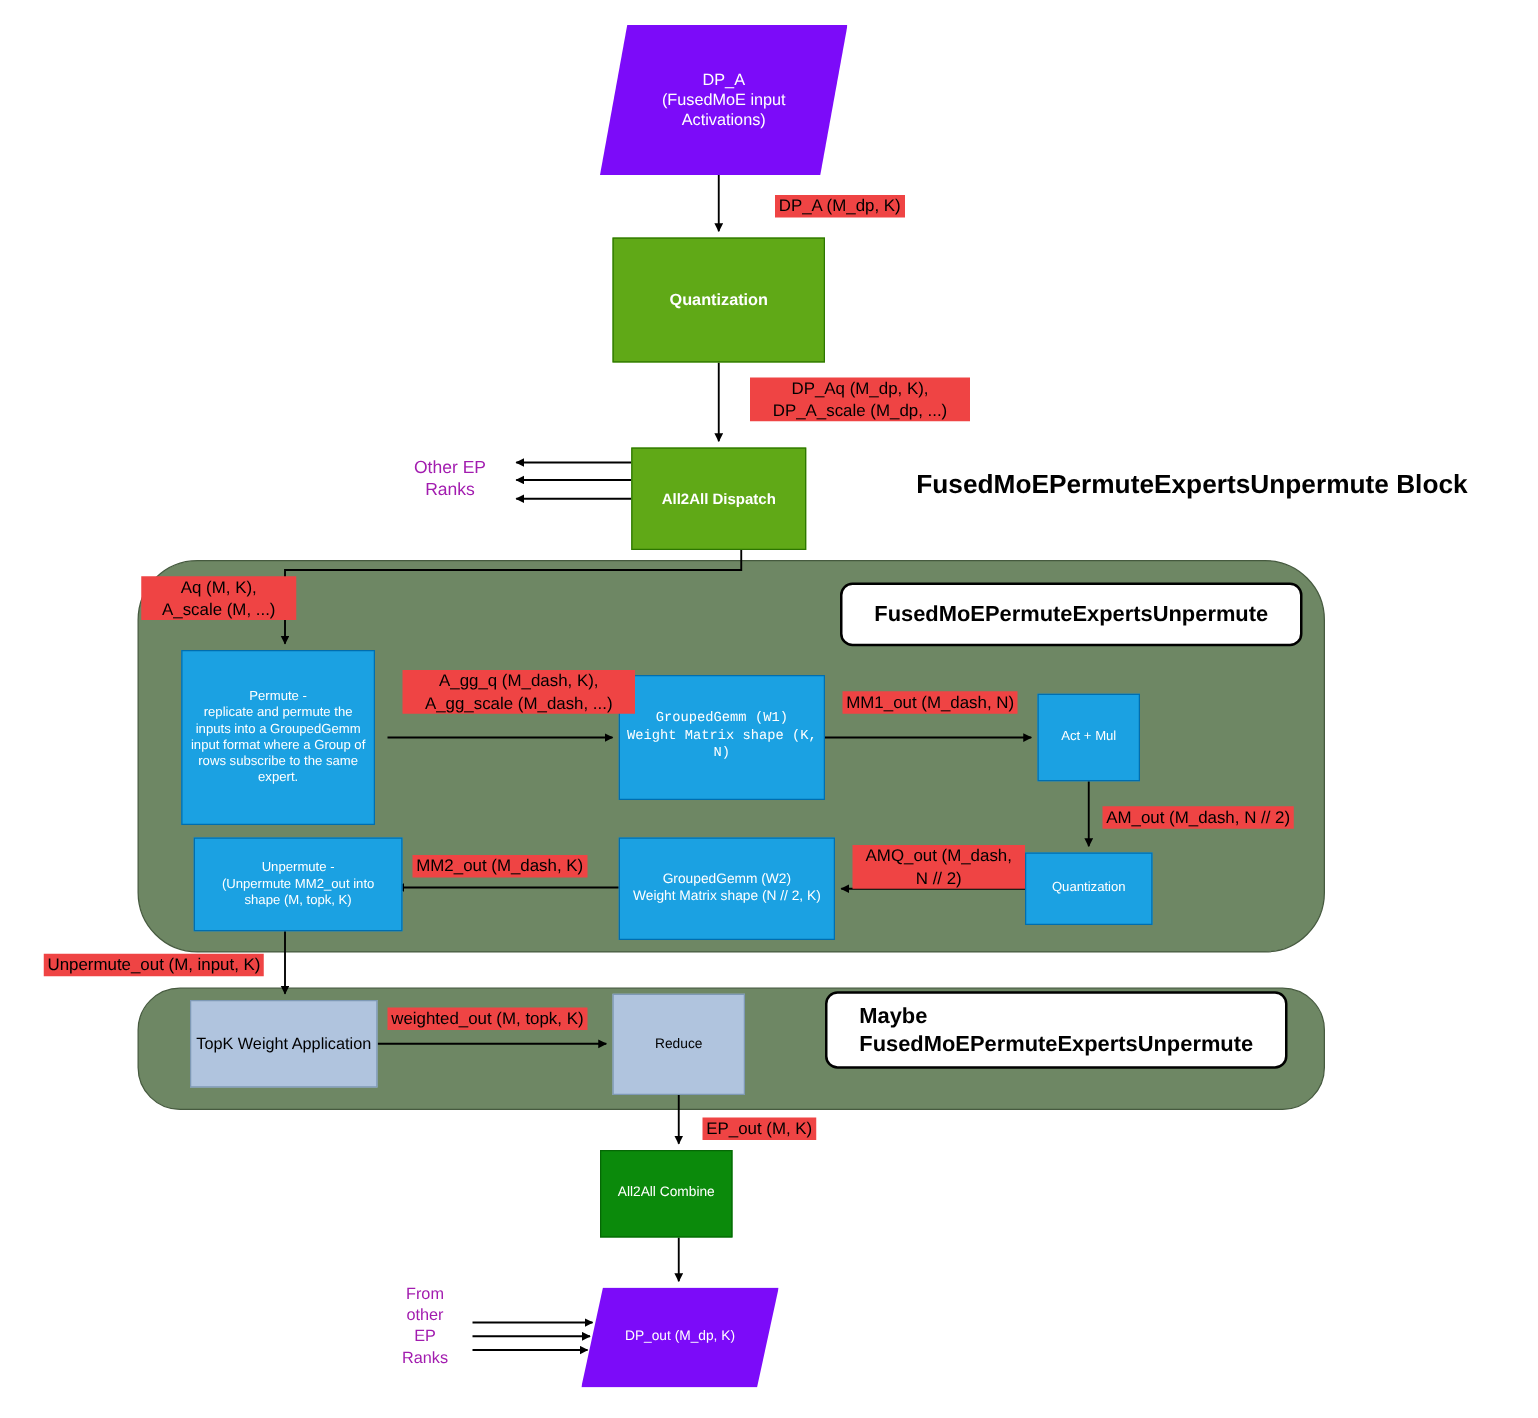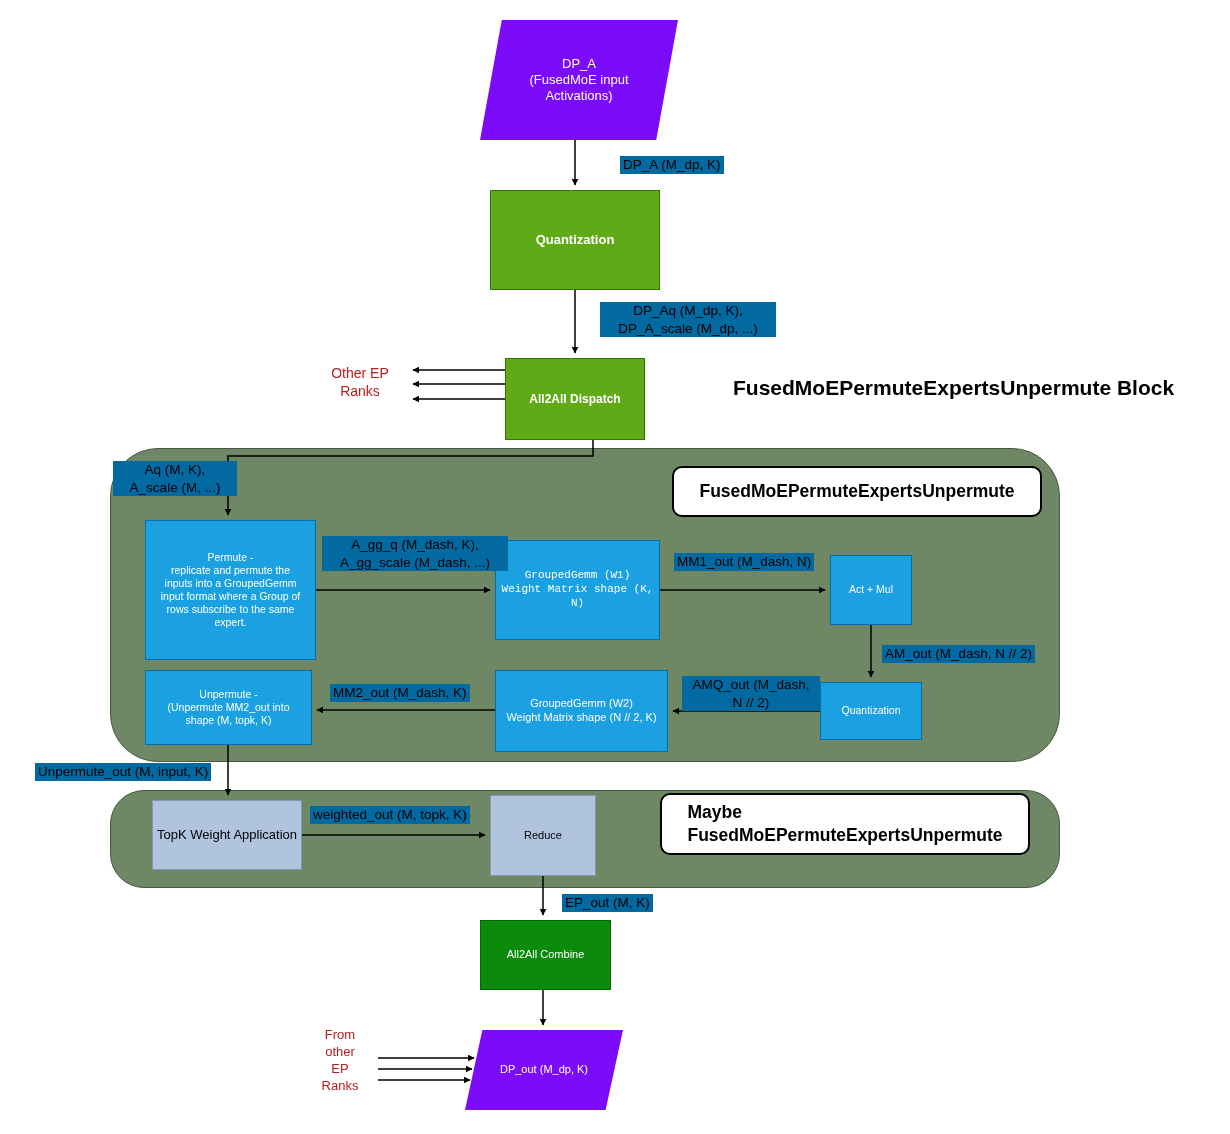--- a/index.html
+++ b/index.html
@@ -25,25 +25,25 @@
   .purple { background:#7C0BF9; color:#fff; border:none; }
   .para   { clip-path: polygon(11% 0, 100% 0, 89% 100%, 0 100%); }
   .whitelabel {
     position:absolute; background:#fff; border:2px solid #000; border-radius:10px;
     display:flex; align-items:center; justify-content:center; font-weight:bold;
     font-size:17.5px; white-space:pre-line; z-index:3;
     box-sizing:border-box; line-height:1.3;
   }
   .elabel {
     position:absolute; font-size:13.5px; color:#000; white-space:pre-line;
-    background:#0369a1; padding:0 3px; z-index:4; line-height:1.3;
+    background:#ef4444; padding:0 3px; z-index:4; line-height:1.3;
   }
   .center { text-align:center; }
   .freetext {
-    position:absolute; color:#b91c1c; white-space:pre-line; z-index:4; line-height:1.3;
+    position:absolute; color:#a21caf; white-space:pre-line; z-index:4; line-height:1.3;
   }
   #diagram-title {
     position:absolute; font-size:21px; font-weight:bold; z-index:4; white-space:nowrap;
   }
 </style>
 </head>
 <body>
 
 <div id="stage">
 
@@ -81,49 +81,49 @@
   <div class="node purple para" style="left:480px;top:20px;width:198px;height:120px;font-size:13px;">DP_A
 (FusedMoE input
 Activations)</div>
 
   <div class="node green" style="left:490px;top:190px;width:170px;height:100px;font-size:13px;">Quantization</div>
 
   <div class="node green" style="left:505px;top:358px;width:140px;height:82px;font-size:12px;">All2All Dispatch</div>
 
   <div class="whitelabel" style="left:672px;top:466px;width:370px;height:51px;">FusedMoEPermuteExpertsUnpermute</div>
 
-  <div class="node blue" style="left:145px;top:520px;width:171px;height:140px;font-size:10.5px;">Permute -
+  <div class="node blue" style="left:145px;top:520px;width:155px;height:140px;font-size:10.5px;">Permute -
 replicate and permute the
 inputs into a GroupedGemm
 input format where a Group of
 rows subscribe to the same
 expert.</div>
 
   <div class="node blue" style="left:495px;top:540px;width:165px;height:100px;font-size:11px;font-family:Liberation Mono, monospace;">GroupedGemm (W1)
 Weight Matrix shape (K, N)</div>
 
   <div class="node blue" style="left:830px;top:555px;width:82px;height:70px;font-size:10.5px;">Act + Mul</div>
 
   <div class="node blue" style="left:820px;top:682px;width:102px;height:58px;font-size:10.5px;">Quantization</div>
 
   <div class="node blue" style="left:495px;top:670px;width:173px;height:82px;font-size:11px;">GroupedGemm (W2)
 Weight Matrix shape (N // 2, K)</div>
 
-  <div class="node blue" style="left:145px;top:670px;width:167px;height:75px;font-size:10.5px;">Unpermute -
+  <div class="node blue" style="left:155px;top:670px;width:167px;height:75px;font-size:10.5px;">Unpermute -
 (Unpermute MM2_out into
 shape (M, topk, K)</div>
 
   <div class="node steel" style="left:152px;top:800px;width:150px;height:70px;font-size:13px;">TopK Weight Application</div>
 
   <div class="node steel" style="left:490px;top:795px;width:106px;height:81px;font-size:11px;">Reduce</div>
 
   <div class="whitelabel" style="left:660px;top:793px;width:370px;height:62px;">Maybe
 FusedMoEPermuteExpertsUnpermute</div>
 
-  <div class="node dkgreen" style="left:480px;top:920px;width:131px;height:70px;font-size:11px;">All2All Combine</div>
+  <div class="node dkgreen" style="left:480px;top:920px;width:106px;height:70px;font-size:11px;">All2All Combine</div>
 
   <div class="node purple para" style="left:465px;top:1030px;width:158px;height:80px;font-size:11px;">DP_out (M_dp, K)</div>
 
   <div id="diagram-title" style="left:733px;top:376px;">FusedMoEPermuteExpertsUnpermute Block</div>
 
   <div class="freetext center" style="left:320px;top:364px;width:80px;font-size:14px;">Other EP
 Ranks</div>
 
   <div class="freetext center" style="left:314px;top:1027px;width:52px;font-size:13px;">From
 other

